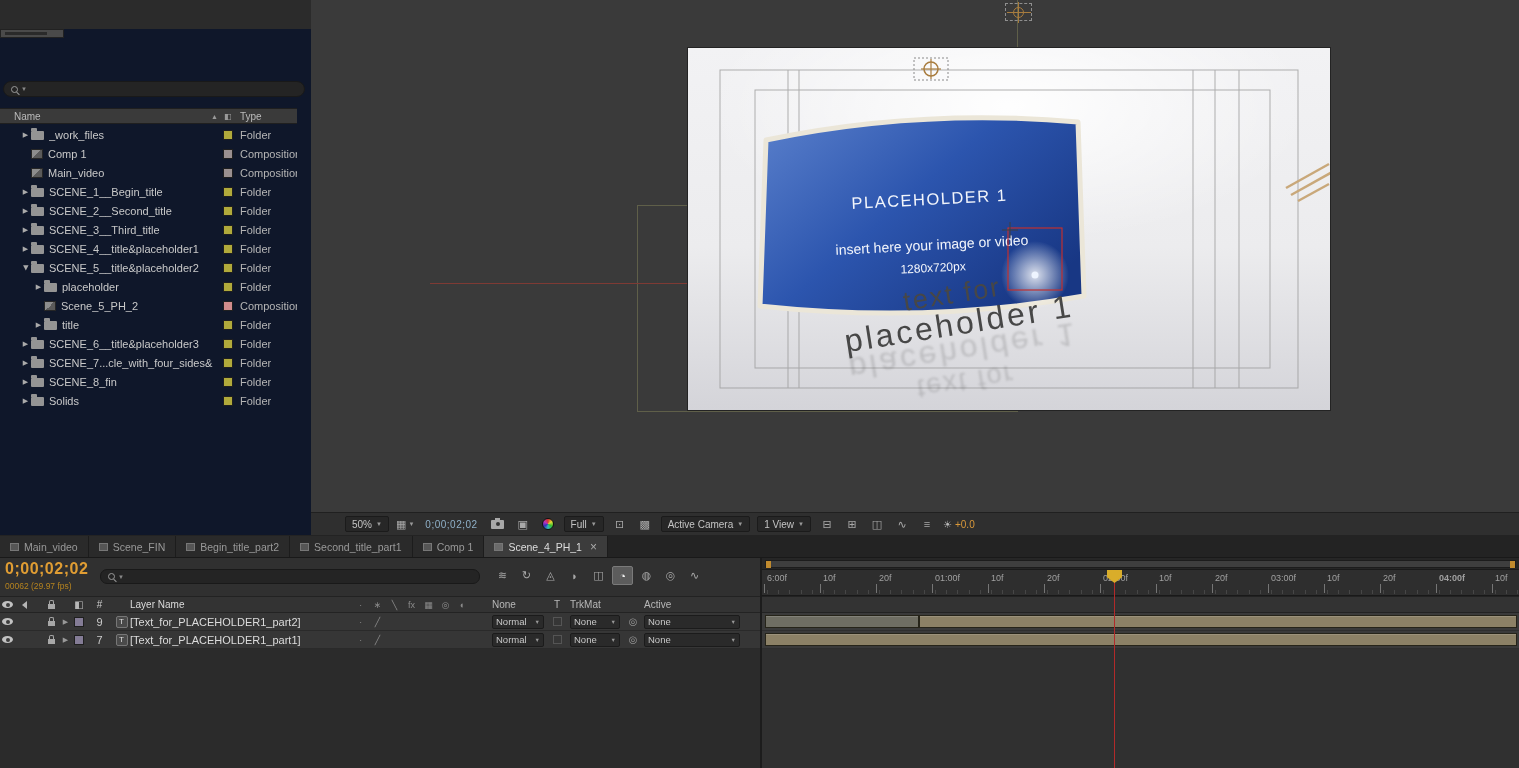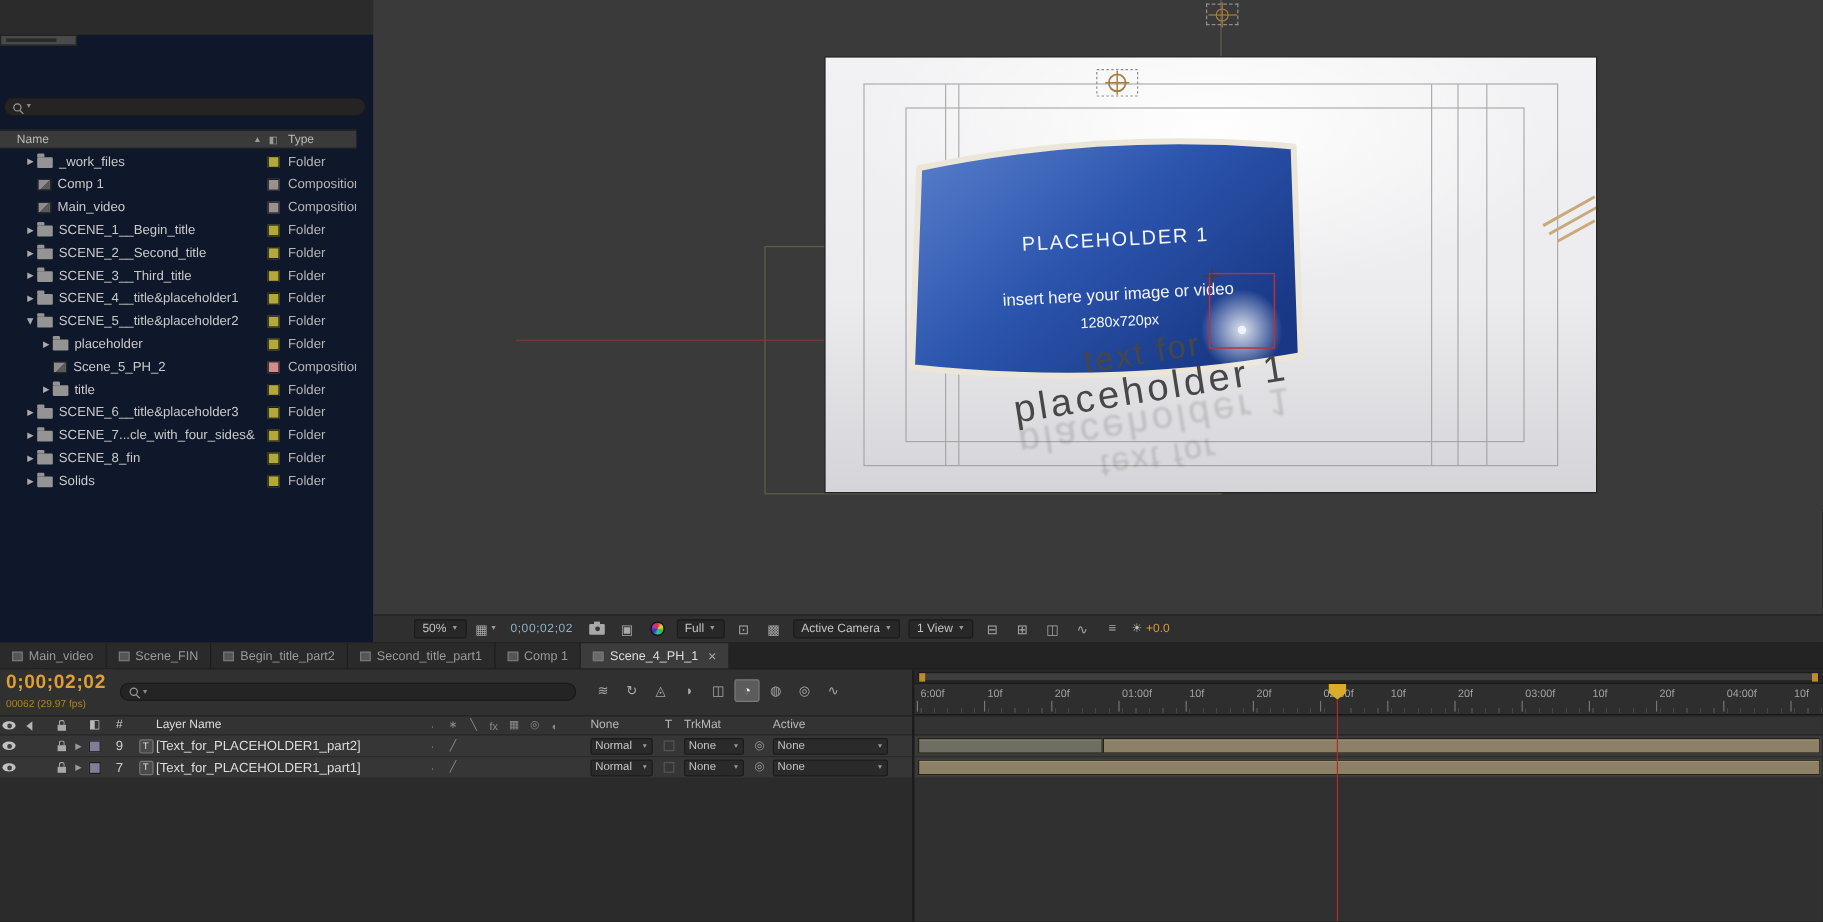--- a/index.html
+++ b/index.html
@@ -469,21 +469,21 @@
         <div class="tick" style="left: 117px;"><span>20f</span></div>
         <div class="tick" style="left: 173px;"><span>01:00f</span></div>
         <div class="tick" style="left: 229px;"><span>10f</span></div>
         <div class="tick" style="left: 285px;"><span>20f</span></div>
         <div class="tick" style="left: 341px;"><span>02:00f</span></div>
         <div class="tick" style="left: 397px;"><span>10f</span></div>
         <div class="tick" style="left: 453px;"><span>20f</span></div>
         <div class="tick" style="left: 509px;"><span>03:00f</span></div>
         <div class="tick" style="left: 565px;"><span>10f</span></div>
         <div class="tick" style="left: 621px;"><span>20f</span></div>
-        <div class="tick" style="left: 677px;"><span>04:00f</span></div>
+        <div class="tick" style="left: 677px; font-weight: bold;"><span>04:00f</span></div>
         <div class="tick" style="left: 733px;"><span>10f</span></div>
       </div>
 
     <div class="tl-cols">
       <span class="cell c-eye hic">
           <span class="eye"></span>
         </span>
       <span class="cell c-aud hic">
           <span class="spk"></span>
         </span>

